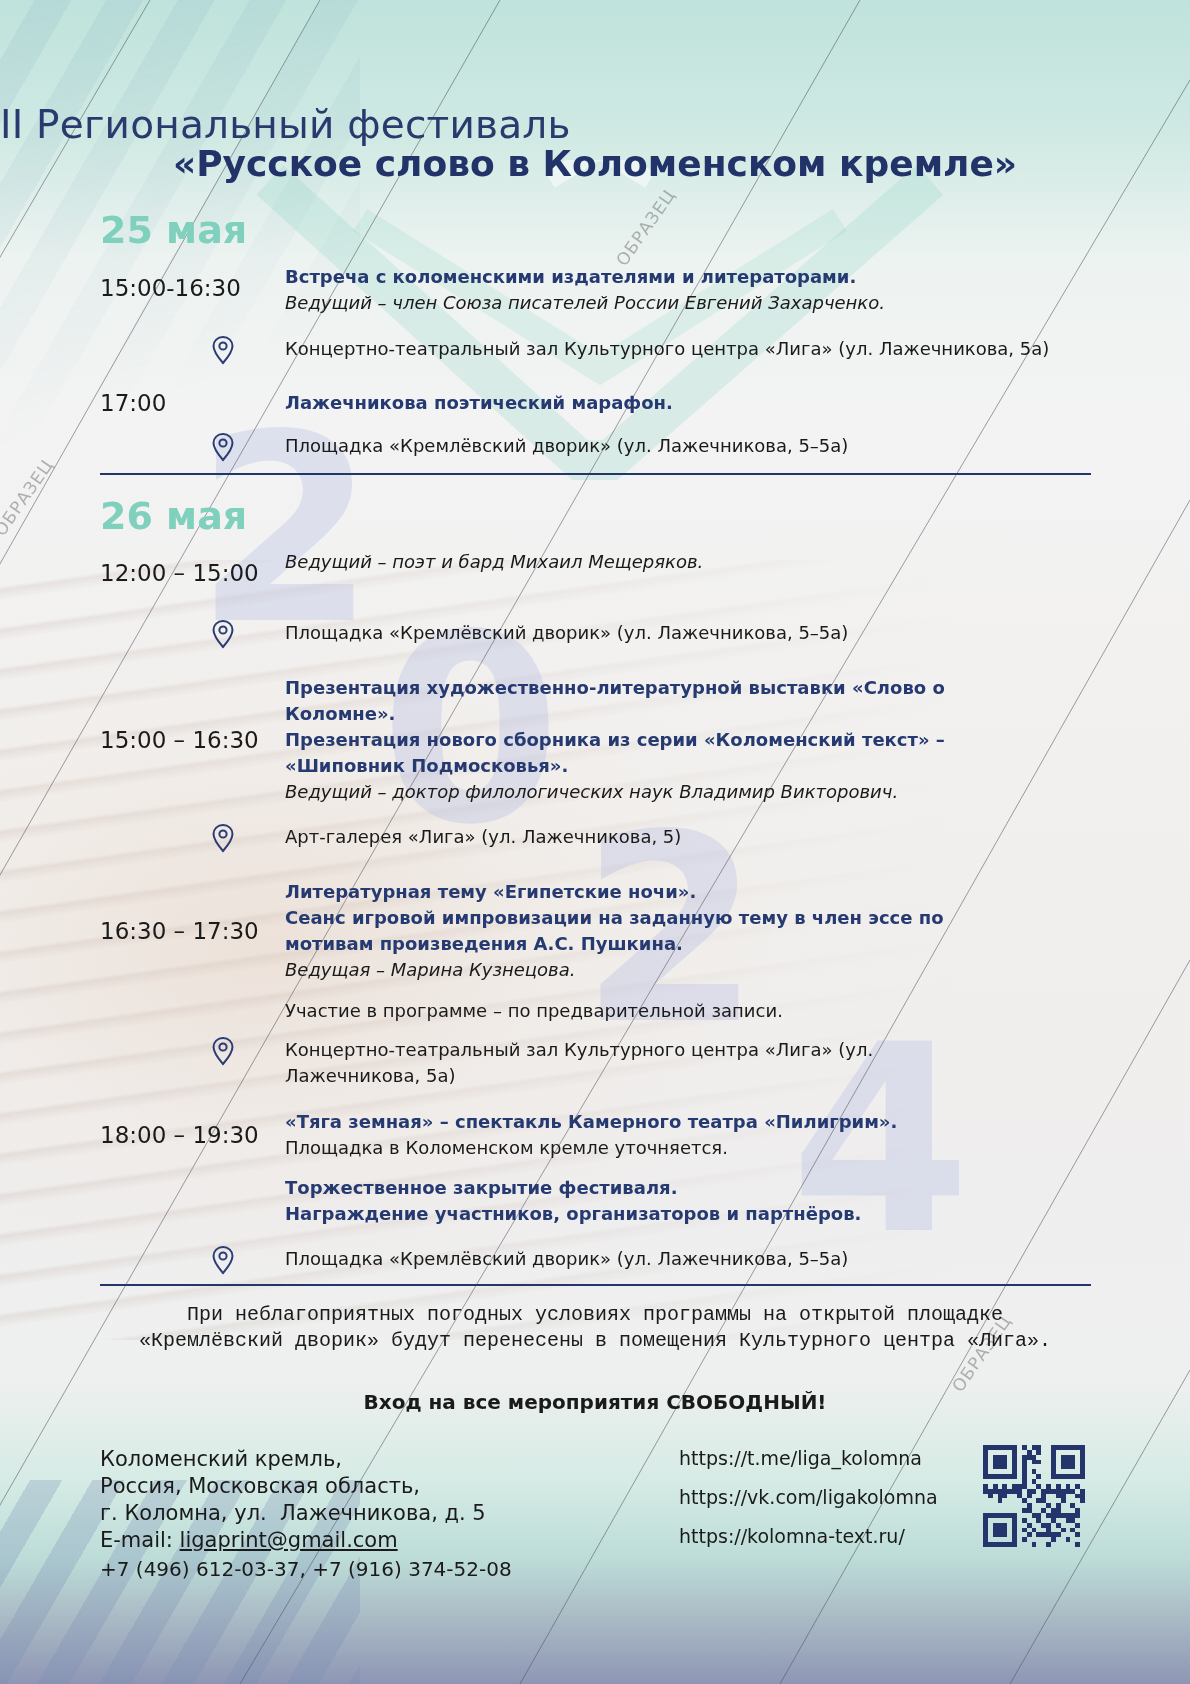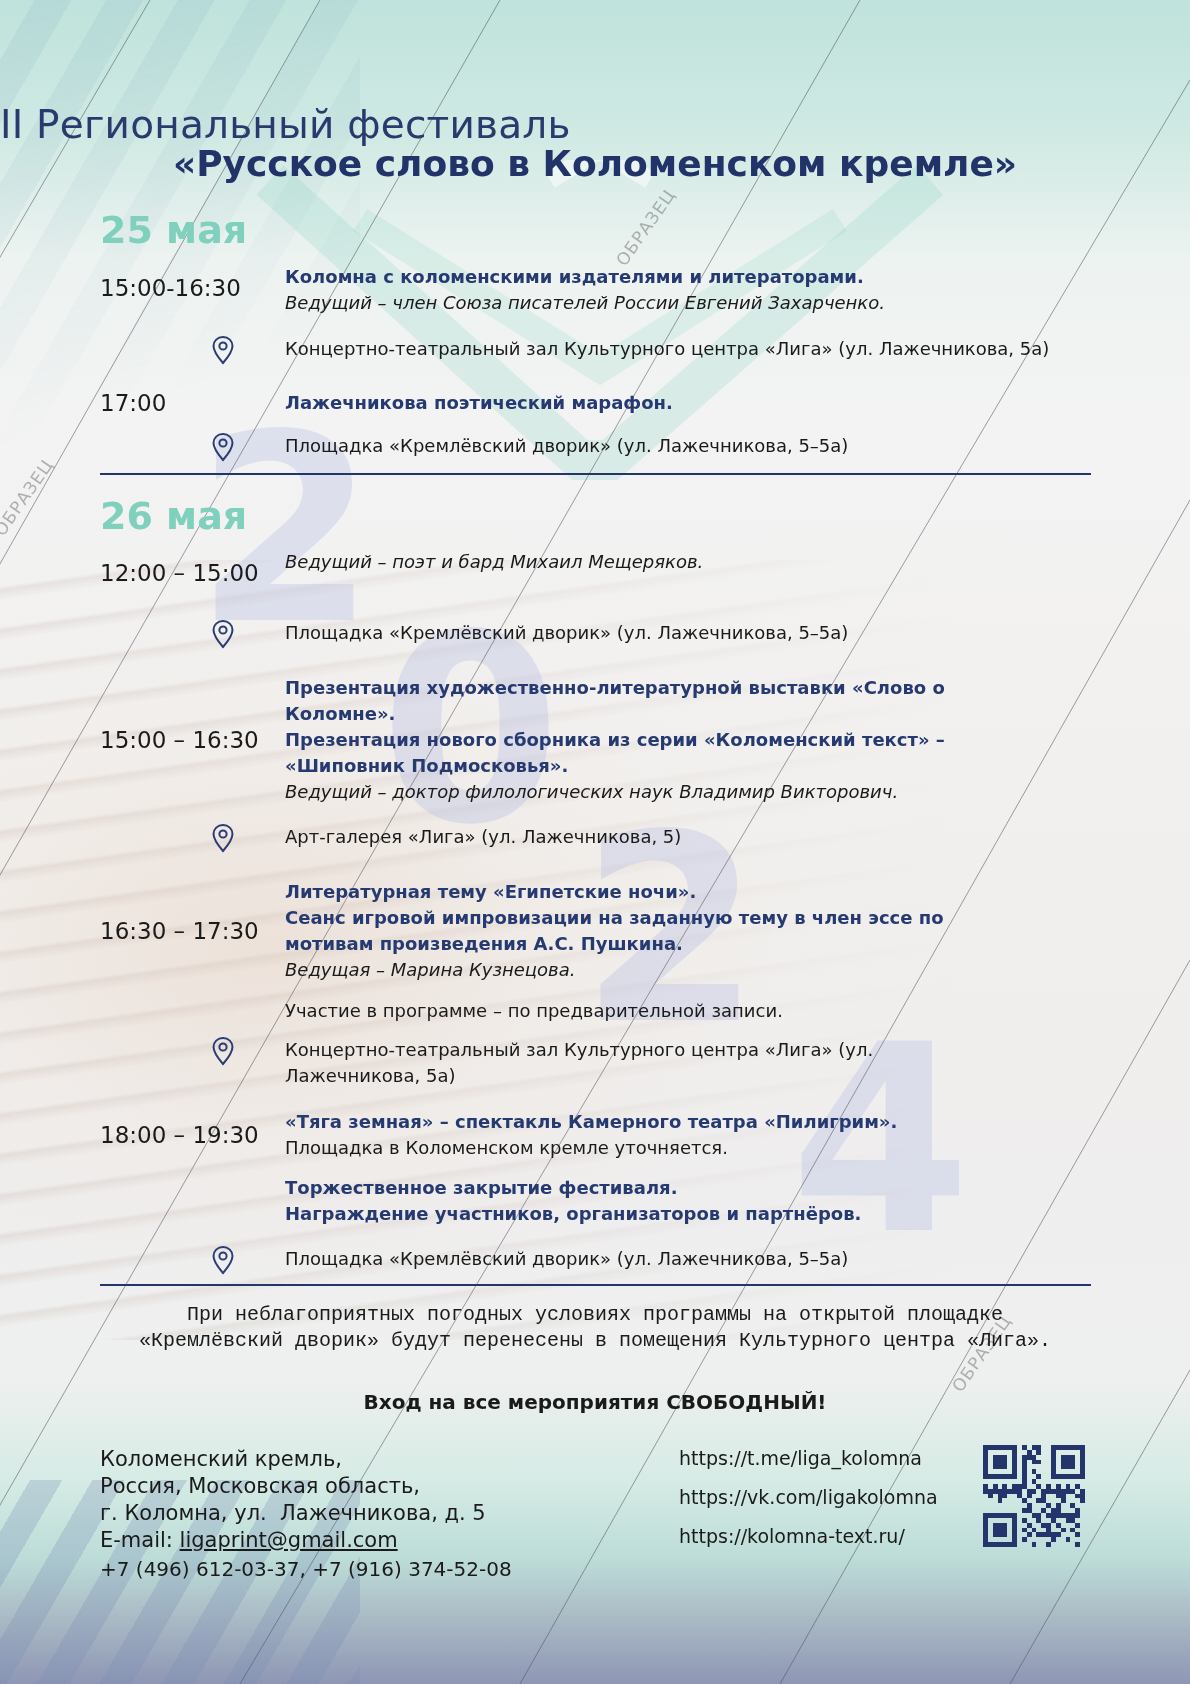--- a/index.html
+++ b/index.html
@@ -171,21 +171,21 @@
 <div class="watermark" style="left:-10px; top:528px;">ОБРАЗЕЦ</div>
 <div class="watermark" style="left:948px; top:1384px;">ОБРАЗЕЦ</div>
 
 <div class="subtitle">II Региональный фестиваль</div>
 <div class="title">«Русское слово в Коломенском кремле»</div>
 
 <div class="day-heading" style="top:208px;">25 мая</div>
 
 <div class="time" style="top:275px;">15:00-16:30</div>
 <div class="text-block" style="top:264px;">
-  <span class="ev-title">Коломна с коломенскими издателями и литераторами.</span>
+  <span class="ev-title">Встреча с коломенскими издателями и литераторами.</span>
   <span class="ev-host">Ведущий – член Союза писателей России Евгений Захарченко.</span>
 </div>
 <svg class="pin" viewBox="0 0 24 30" style="top:335px;">
   <path d="M12 2 C6.5 2 2.5 6 2.5 11 C2.5 17 12 28 12 28 C12 28 21.5 17 21.5 11 C21.5 6 17.5 2 12 2 Z" fill="none" stroke="#2a3c74" stroke-width="2"></path>
   <circle cx="12" cy="11" r="3.6" fill="none" stroke="#2a3c74" stroke-width="2"></circle>
 </svg>
 <div class="loc-text" style="top:336px;">Концертно-театральный зал Культурного центра «Лига» (ул. Лажечникова, 5а)</div>
 
 <div class="time" style="top:390px;">17:00</div>
 <div class="text-block" style="top:390px;">

